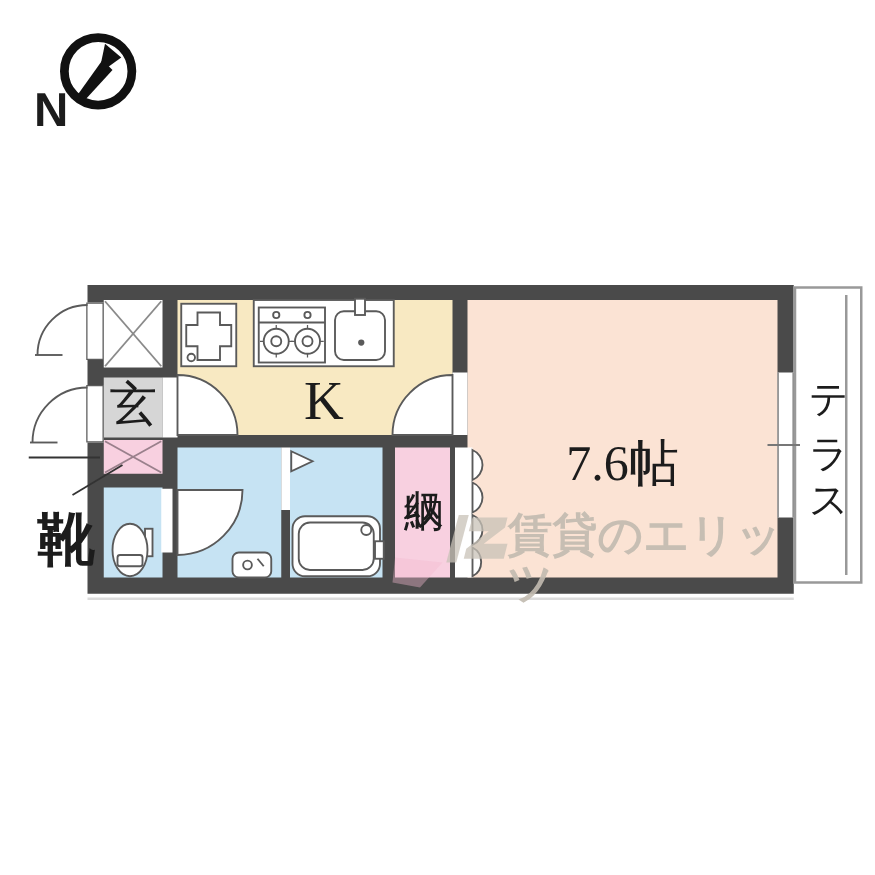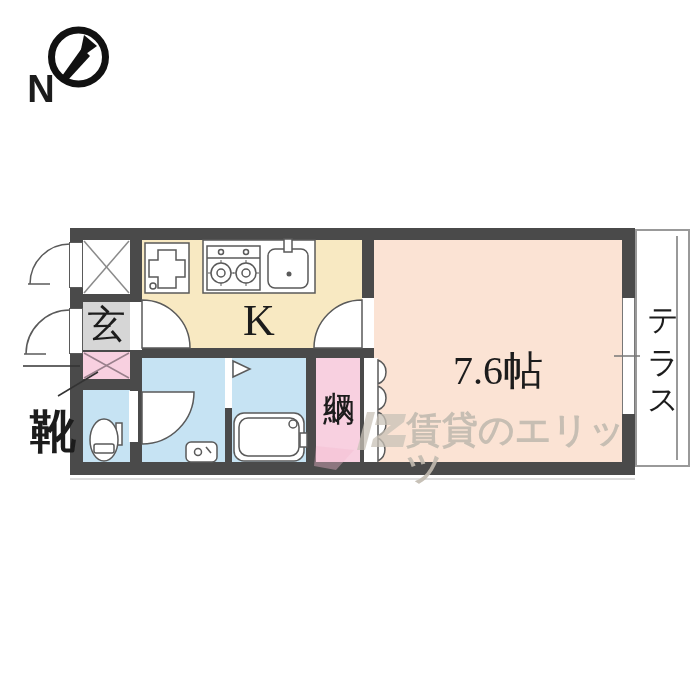--- a/index.html
+++ b/index.html
@@ -141,21 +141,21 @@
         <line x1="58" y1="396" x2="98" y2="372"></line>
       </g>
     </g>
   </svg>
 
   <svg class="abs" style="left:310px;top:408px;" width="110" height="66" viewBox="310 408 110 66">
     <polygon points="316,446 354,450 336,470 314,466" fill="#f2b8cf" opacity="0.4"></polygon>
     <polygon points="357,450 367,412 375,412 365,450" fill="#c8c1b7" opacity="0.75"></polygon>
     <path d="M378,414 h28 l-2,8 -17,13 h19 l-3,12 h-32 l2,-8 18,-14 h-16 z" fill="#c8c1b7" opacity="0.75"></path>
   </svg>
-  <div class="lbl" style="left:406px;top:412px;width:220px;text-align:left;font-family:Liberation Serif, serif;font-weight:700;font-size:36px;color:#c2bbb0;opacity:0.9;">賃貸のエリッツ</div>
+  <div class="lbl" style="left:406px;top:412px;width:220px;text-align:left;font-family:Liberation Mono, monospace;font-weight:700;font-size:36px;color:#c2bbb0;opacity:0.9;">賃貸のエリッツ</div>
 
   <div class="lbl" style="left:83px;top:305px;width:47px;font-size:38px;">玄</div>
   <div class="lbl" style="left:22px;top:408px;width:62px;font-size:46px;font-weight:600;">靴</div>
   <div class="lbl" style="left:236px;top:298px;width:46px;font-size:44px;">K</div>
   <div class="lbl" style="left:428px;top:350px;width:140px;font-size:40px;">7.6帖</div>
   <div class="lbl vtext" style="left:322px;top:366px;font-size:32px;letter-spacing:3px;">収納</div>
 
 </div>
 
 </body></html>

